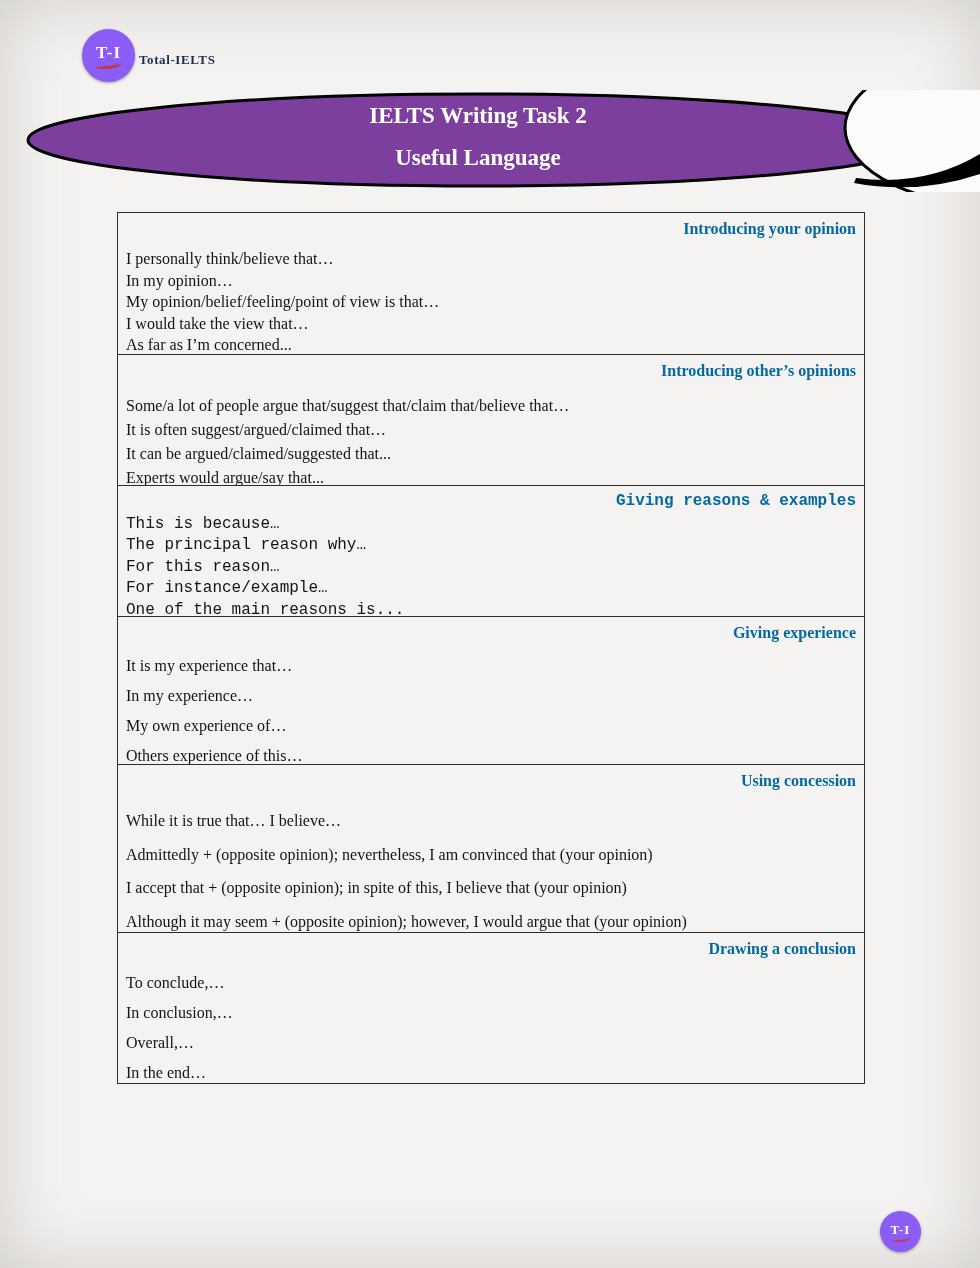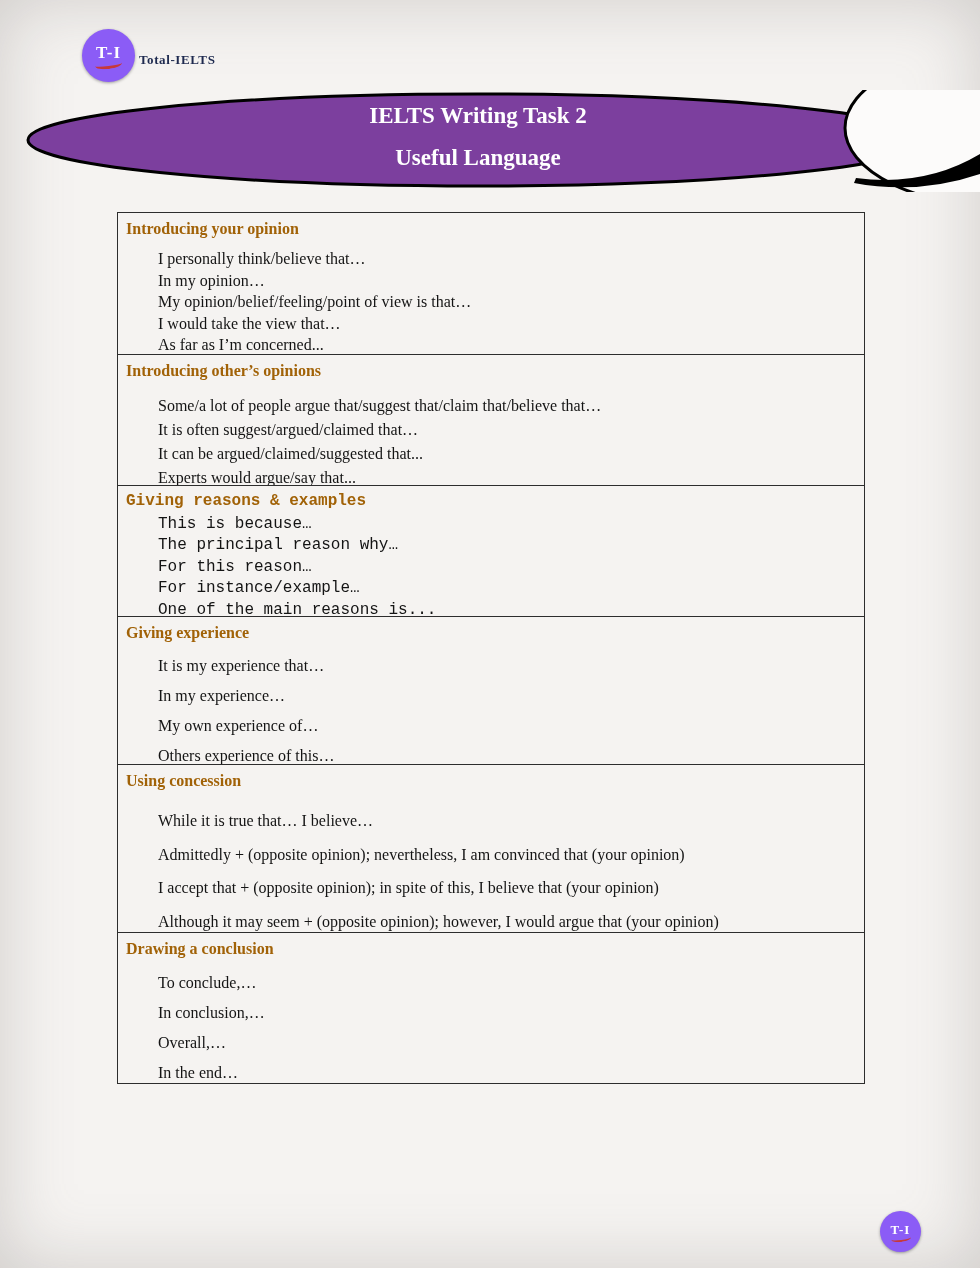--- a/index.html
+++ b/index.html
@@ -56,24 +56,24 @@
   .banner-line + .banner-line { margin-top:12px; }
 
   
   .lang-table {
     position:absolute; left:117px; top:212px; width:748px;
     border:1px solid #2d2d2d;
   }
   .sec { padding:5px 8px 0 8px; overflow:hidden; }
   .sec + .sec { border-top:1px solid #2d2d2d; }
   .sec-heading {
-    text-align:left; color:#a16207;
+    text-align:right; color:#0369a1;
     font-size:16px; font-weight:bold; line-height:21px;
   }
-  .line { font-size:16px; color:#141414;margin-left:32px; }
+  .line { font-size:16px; color:#141414; }
   .s1 { height:141px; } .s1 .line { line-height:21.6px; } .s1 .lines { margin-top:9px; }
   .s2 { height:131px; } .s2 .line { line-height:24px;   } .s2 .lines { margin-top:13px; }
   .s3 { height:118px; } .s3 .line { line-height:24px;   } .s3 .lines { margin-top:3px; }
   .s4 { height:131px;font-family:Liberation Mono, monospace; } .s4 .line { line-height:21.4px; } .s4 .lines { margin-top:2px; }
   .s5 { height:148px; } .s5 .line { line-height:30px;   } .s5 .lines { margin-top:8px; }
   .s6 { height:168px; } .s6 .line { line-height:33.5px; } .s6 .lines { margin-top:13px; }
   .s7 { height:151px; } .s7 .line { line-height:30px;   } .s7 .lines { margin-top:9px; }
 
   
   .website {

